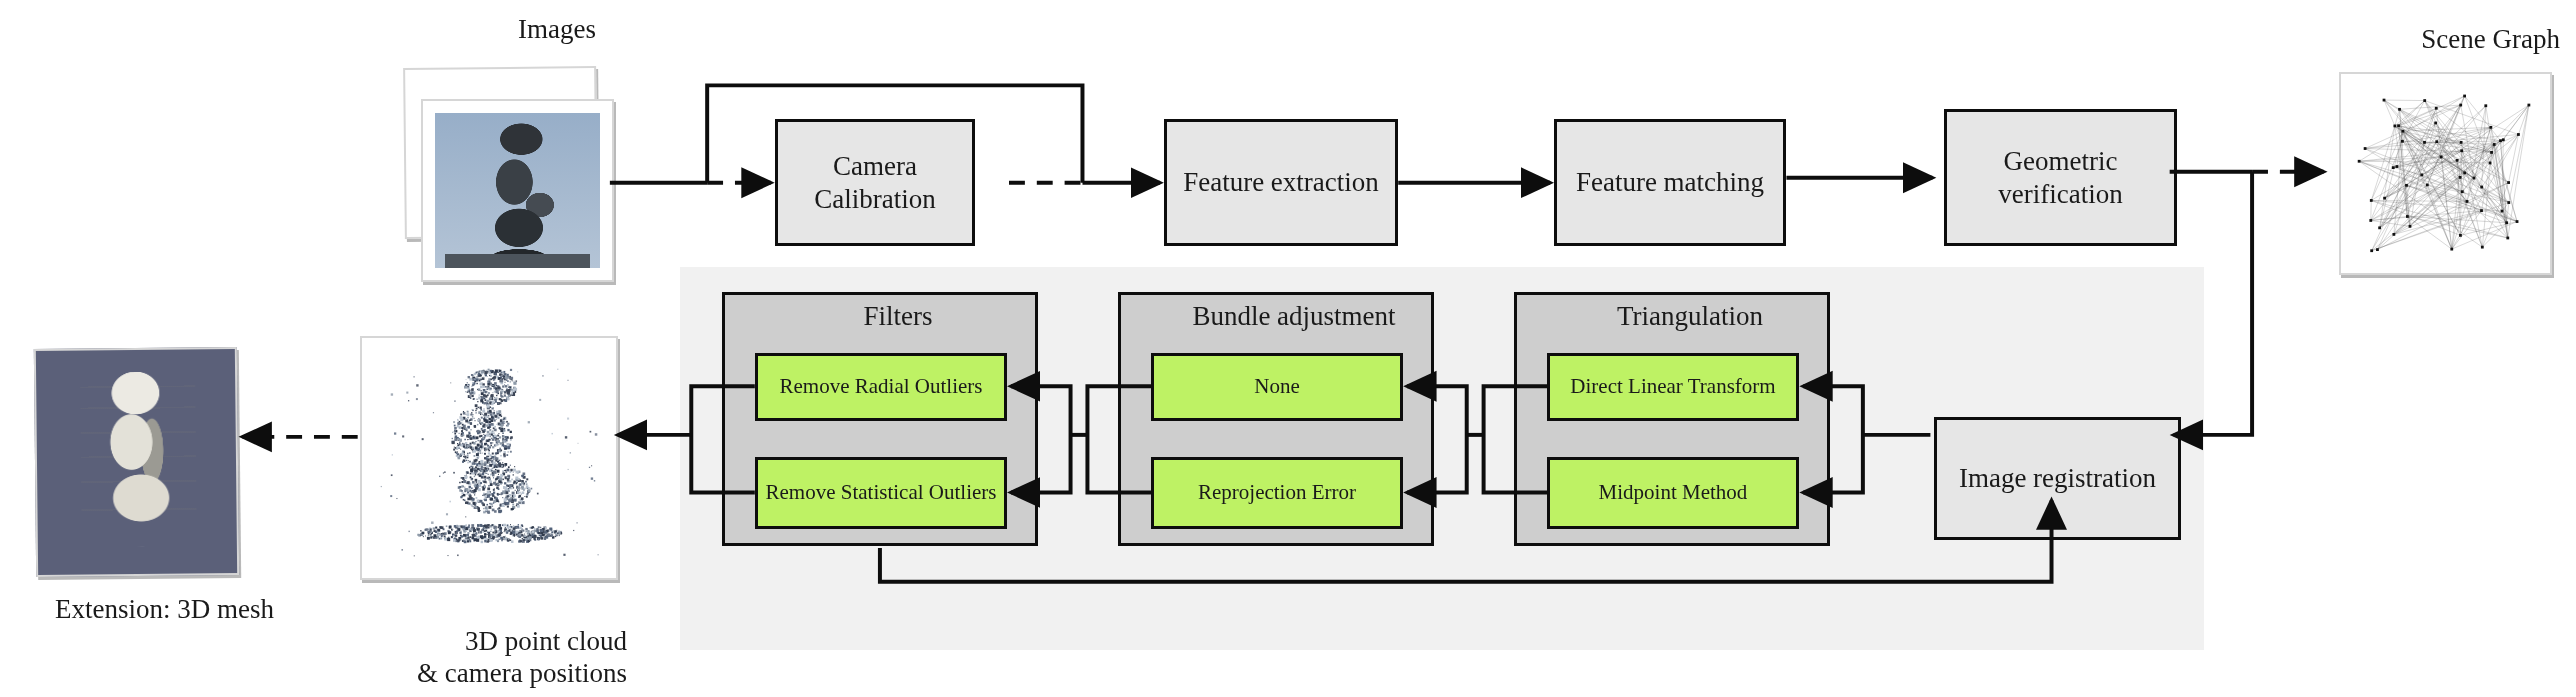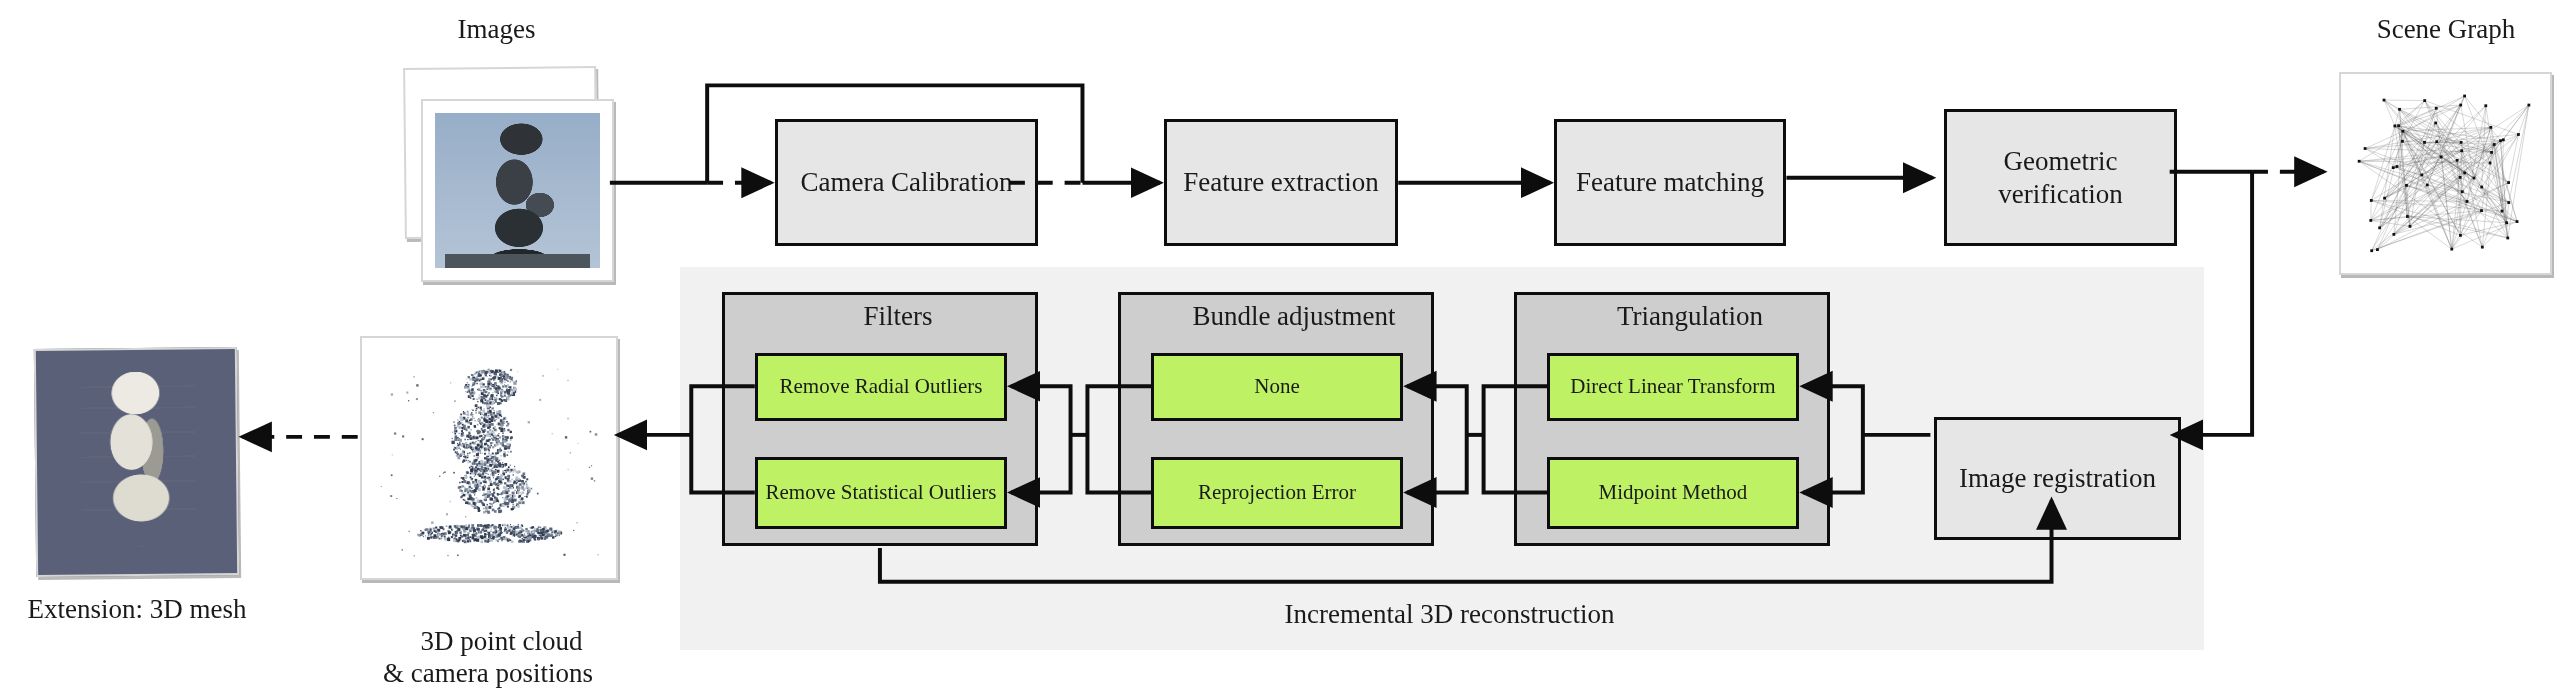--- a/index.html
+++ b/index.html
@@ -1,20 +1,20 @@
 <!DOCTYPE html>
 <html><head>
 <meta charset="utf-8">
 <style>
   html,body{margin:0;padding:0;background:#ffffff;}
   body{width:2576px;height:697px;overflow:hidden;
        font-family:"Liberation Serif","DejaVu Serif",serif;color:#1a1a1a;}
   #stage{position:relative;width:2576px;height:697px;}
 
-  .lbl{position:absolute;font-size:27px;line-height:1.18;text-align:center;white-space:pre;}
+  .lbl{position:absolute;font-size:27px;line-height:1.18;text-align:right;white-space:pre;}
 
   .panel{position:absolute;background:#f1f1f1;}
 
   .box{position:absolute;background:#e6e6e6;border:3px solid #0d0d0d;
        display:flex;align-items:center;justify-content:center;text-align:center;
        font-size:27px;line-height:1.2;box-sizing:border-box;}
   .grp{position:absolute;background:#cecece;border:3px solid #0d0d0d;box-sizing:border-box;}
   .grp>.glabel{position:absolute;left:0;right:0;top:6px;text-align:center;font-size:27px;padding-left:36px;}
   .sub{position:absolute;background:#bef264;border:3px solid #0d0d0d;box-sizing:border-box;
        display:flex;align-items:center;justify-content:center;text-align:center;
@@ -61,41 +61,41 @@
 
   <div class="card skew1" style="left:404px;top:67px;width:189px;height:167px;"></div>
   <div class="card" style="left:421px;top:99px;width:189px;height:179px;">
     <div class="photo" style="left:12px;top:12px;right:12px;bottom:12px;">
       <div class="sky"></div>
       <div class="lion"></div>
       <div class="ped"></div>
     </div>
   </div>
 
-  <div class="box" style="left:775px;top:119px;width:263px;height:127px;align-items:center;">
+  <div class="box" style="left:775px;top:119px;width:200px;height:127px;align-items:center;">
     <span>Camera
 Calibration</span>
   </div>
 
   <div class="box" style="left:1164px;top:119px;width:234px;height:127px;">
     <span>Feature
 extraction</span>
   </div>
 
   <div class="box" style="left:1554px;top:119px;width:232px;height:127px;">
     <span>Feature
 matching</span>
   </div>
 
   <div class="box" style="left:1936px;top:109px;width:233px;height:137px;margin-left:8px;">
     <span>Geometric
 verification</span>
   </div>
 
-  <div class="lbl" style="left:2332px;top:14px;width:228px;">Scene Graph</div>
+  <div class="lbl" style="left:2332px;top:24px;width:228px;">Scene Graph</div>
   <div class="card" style="left:2339px;top:72px;width:209px;height:199px;">
     <svg viewBox="0 0 210 200" width="209" height="199" style="position:absolute;left:0;top:0;">
       <g id="sg-nodes">
           <line x1="120.7" y1="68.7" x2="83.9" y2="68.7" stroke="#555" stroke-width="0.35" opacity="0.65"></line>
           <line x1="120.7" y1="68.7" x2="38.8" y2="154.6" stroke="#555" stroke-width="0.35" opacity="0.65"></line>
           <line x1="120.7" y1="68.7" x2="57.8" y2="52.0" stroke="#555" stroke-width="0.35" opacity="0.65"></line>
           <line x1="120.7" y1="68.7" x2="160.3" y2="67.0" stroke="#555" stroke-width="0.35" opacity="0.65"></line>
           <line x1="120.7" y1="68.7" x2="142.0" y2="174.0" stroke="#555" stroke-width="0.35" opacity="0.65"></line>
           <line x1="111.3" y1="176.0" x2="176.9" y2="148.3" stroke="#555" stroke-width="0.35" opacity="0.65"></line>
           <line x1="111.3" y1="176.0" x2="124.3" y2="99.4" stroke="#555" stroke-width="0.35" opacity="0.65"></line>
@@ -367,21 +367,20 @@
           <rect x="35.2" y="175.1" width="2.8" height="2.8" fill="#111"></rect>
           <rect x="64.4" y="110.5" width="2.8" height="2.8" fill="#111"></rect>
           <rect x="118.6" y="160.8" width="2.8" height="2.8" fill="#111"></rect>
           <rect x="140.6" y="172.6" width="2.8" height="2.8" fill="#111"></rect>
           <rect x="60.8" y="56.0" width="2.8" height="2.8" fill="#111"></rect>
         </g>
     </svg>
   </div>
 
   <div class="panel" style="left:680px;top:267px;width:1524px;height:383px;"></div>
-  <div class="lbl" style="left:1092px;top:599px;width:715px;">Incremental 3D reconstruction</div>
 
   <div class="grp" style="left:722px;top:292px;width:316px;height:254px;">
     <div class="glabel">Filters</div>
   </div>
   <div class="sub" style="left:755px;top:353px;width:252px;height:68px;">
     <span>Remove Radial Outliers</span>
   </div>
   <div class="sub" style="left:755px;top:457px;width:252px;height:72px;">
     <span>Remove Statistical
 Outliers</span>

